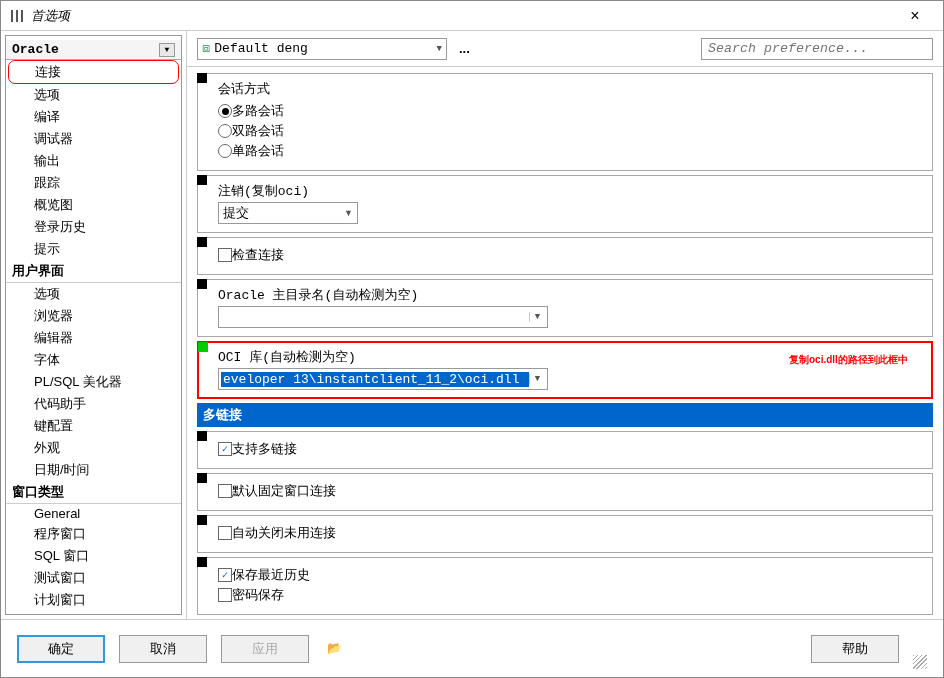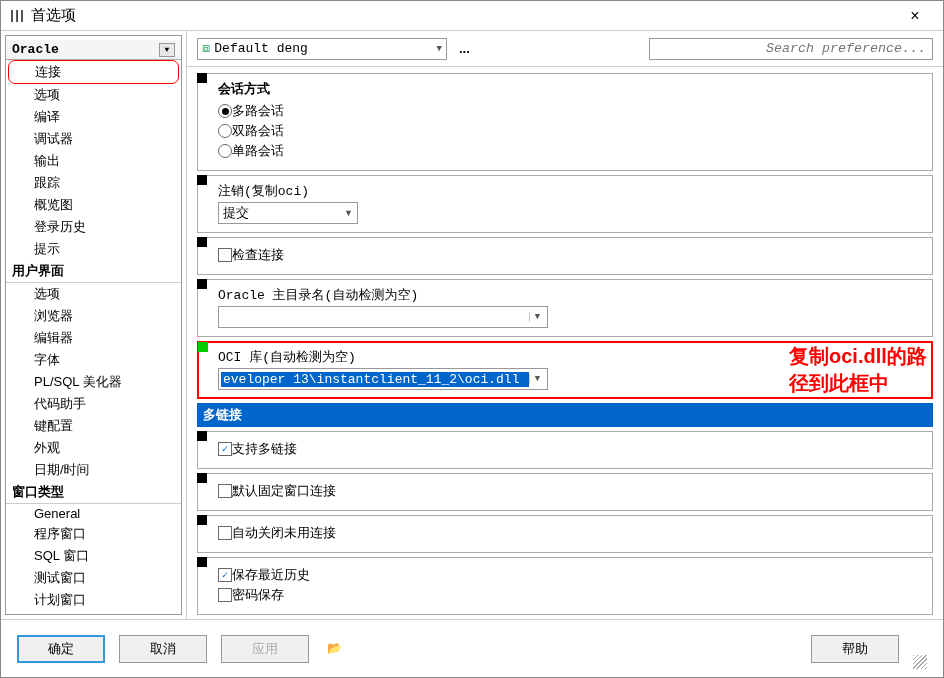--- a/index.html
+++ b/index.html
@@ -1,57 +1,57 @@
 <!DOCTYPE html>
 <html><head>
 <meta charset="utf-8">
 <style>
 * { box-sizing: border-box; margin: 0; padding: 0; }
 body { font-family: "Microsoft YaHei", "SimSun", sans-serif; font-size: 13px; background: #fff; width: 944px; height: 678px; overflow: hidden; border: 1px solid #888; display: flex; flex-direction: column; }
 .titlebar { height: 30px; display: flex; align-items: center; padding: 0 8px; border-bottom: 1px solid #ccc; }
 .titlebar .icon { width: 16px; height: 16px; margin-right: 6px; display: flex; align-items: center; }
-.titlebar .title { flex: 1; font-size: 15px; }
+.titlebar .title { flex: 1; font-size: 13px; font-style: italic; }
 .titlebar .close { width: 40px; text-align: center; font-size: 16px; cursor: pointer; font-family: Arial; }
 .body { flex: 1; display: flex; overflow: hidden; }
 .sidebar { width: 186px; display: flex; flex-direction: column; border-right: 1px solid #ccc; }
 .tree { flex: 1; overflow-y: auto; padding: 4px 0; margin: 4px; border: 1px solid #999; }
 .tree-header { font-weight: bold; font-family: "Courier New", monospace; padding: 2px 6px; display: flex; justify-content: space-between; align-items: center; border-bottom: 1px solid #aaa; background: #f5f5f5; }
 .tree-header .drop { width: 16px; height: 14px; background: #e8e8e8; border: 1px solid #999; text-align: center; font-size: 8px; line-height: 12px; }
 .tree-item { padding: 2px 6px 2px 28px; cursor: pointer; font-family: "SimSun", sans-serif; border-radius: 7px; }
 .tree-item.selected-red { border: 1px solid red; margin: 0 2px; padding-left: 26px; }
 .tree-cat { font-weight: bold; padding: 2px 6px; border-bottom: 1px solid #ccc; font-family: "SimSun", sans-serif; }
 .main { flex: 1; display: flex; flex-direction: column; overflow: hidden; padding: 0; }
 .toolbar { height: 36px; display: flex; align-items: center; padding: 6px 10px; gap: 8px; border-bottom: 1px solid #ccc; }
 .combo { border: 1px solid #999; height: 22px; display: flex; align-items: center; padding: 0 4px; font-family: "Courier New", monospace; background: #fff; }
 .combo.default { width: 250px; }
 .combo .arrow { margin-left: auto; font-size: 9px; color: #555; }
 .combo .cube { color: #2a9b5a; margin-right: 4px; }
 .dots { font-weight: bold; padding: 0 4px; cursor: pointer; }
-.search { margin-left: auto; width: 284px; border: 1px solid #999; height: 22px; padding: 2px 6px; font-style: italic; color: #888; font-family: "Courier New", monospace; text-align: right; }
+.search { margin-left: auto; width: 232px; border: 1px solid #999; height: 22px; padding: 2px 6px; font-style: italic; color: #888; font-family: "Courier New", monospace; }
 .content { flex: 1; overflow-y: auto; padding: 6px 10px 10px 10px; }
 .section { border: 1px solid #aaa; margin-bottom: 4px; padding: 6px 8px 8px 8px; position: relative; }
 .section.redbox { border: 2px solid red; padding: 5px 7px 7px 7px; }
 .marker { position: absolute; left: -1px; top: -1px; width: 10px; height: 10px; background: #000; }
 .marker.green { background: #0c0; }
-.sec-title { font-weight: bold; margin-bottom: 4px; margin-left: 12px; }
+.sec-title { font-weight: normal; margin-bottom: 4px; margin-left: 12px; }
 .radio-row, .check-row { display: flex; align-items: center; margin: 2px 0 2px 12px; }
 .radio, .check { width: 14px; height: 14px; border: 1px solid #666; display: inline-flex; align-items: center; justify-content: center; font-size: 9px; }
 .radio { border-radius: 50%; }
 .radio.checked::after { content: ""; width: 7px; height: 7px; background: #000; border-radius: 50%; }
 .check.checked { color: #0066cc; }
 .check.checked::after { content: "✓"; }
 .select-drop { border: 1px solid #999; height: 22px; width: 140px; display: flex; align-items: center; padding: 0 4px; font-family: "SimSun"; margin-left: 12px; }
 .select-drop .arrow { margin-left: auto; font-size: 9px; color: #555; }
 .field-combo { border: 1px solid #999; height: 22px; width: 330px; display: flex; align-items: center; padding: 0 2px; font-family: "Courier New", monospace; margin-left: 12px; margin-top: 2px; position: relative; }
 .field-combo .arrow { width: 16px; text-align: center; font-size: 9px; color: #555; border-left: 1px solid #ccc; }
 .field-combo .val { flex: 1; padding: 0 2px; white-space: nowrap; overflow: hidden; }
 .field-combo.hl .val { background: #0066cc; color: #ffffff; }
 .bluebar { background: #0066cc; color: #fff; font-weight: bold; padding: 3px 6px; margin: 4px 0; }
 .sec-label { margin-left: 12px; margin-bottom: 2px; font-family: "Courier New", "SimSun"; }
-.annot { position: absolute; left: 590px; top: 0; color: red; font-weight: bold; font-size: 20px; }
+.annot { position: absolute; left: 590px; top: 10px; color: red; font-weight: bold; font-size: 10px; }
 .footer { height: 58px; border-top: 1px solid #ccc; display: flex; align-items: center; padding: 6px 16px; gap: 14px; }
 .btn { border: 1px solid #999; background: #f0f0f0; width: 88px; height: 28px; display: flex; align-items: center; justify-content: center; cursor: pointer; font-family: "SimSun"; }
 .btn.primary { border: 2px solid #3399dd; }
 .btn.disabled { color: #aaa; }
 .footer .spacer { flex: 1; }
 .resize { width: 14px; height: 14px; align-self: flex-end; margin-bottom: 2px; background: repeating-linear-gradient(135deg,#aaa,#aaa 1px,transparent 1px,transparent 3px); }
 .plsql-icon { display: inline-block; }
 .icon-after { margin-left: 4px; width: 16px; height: 16px; display: inline-block; font-size: 12px; color: #777; }
 </style>
 </head>

